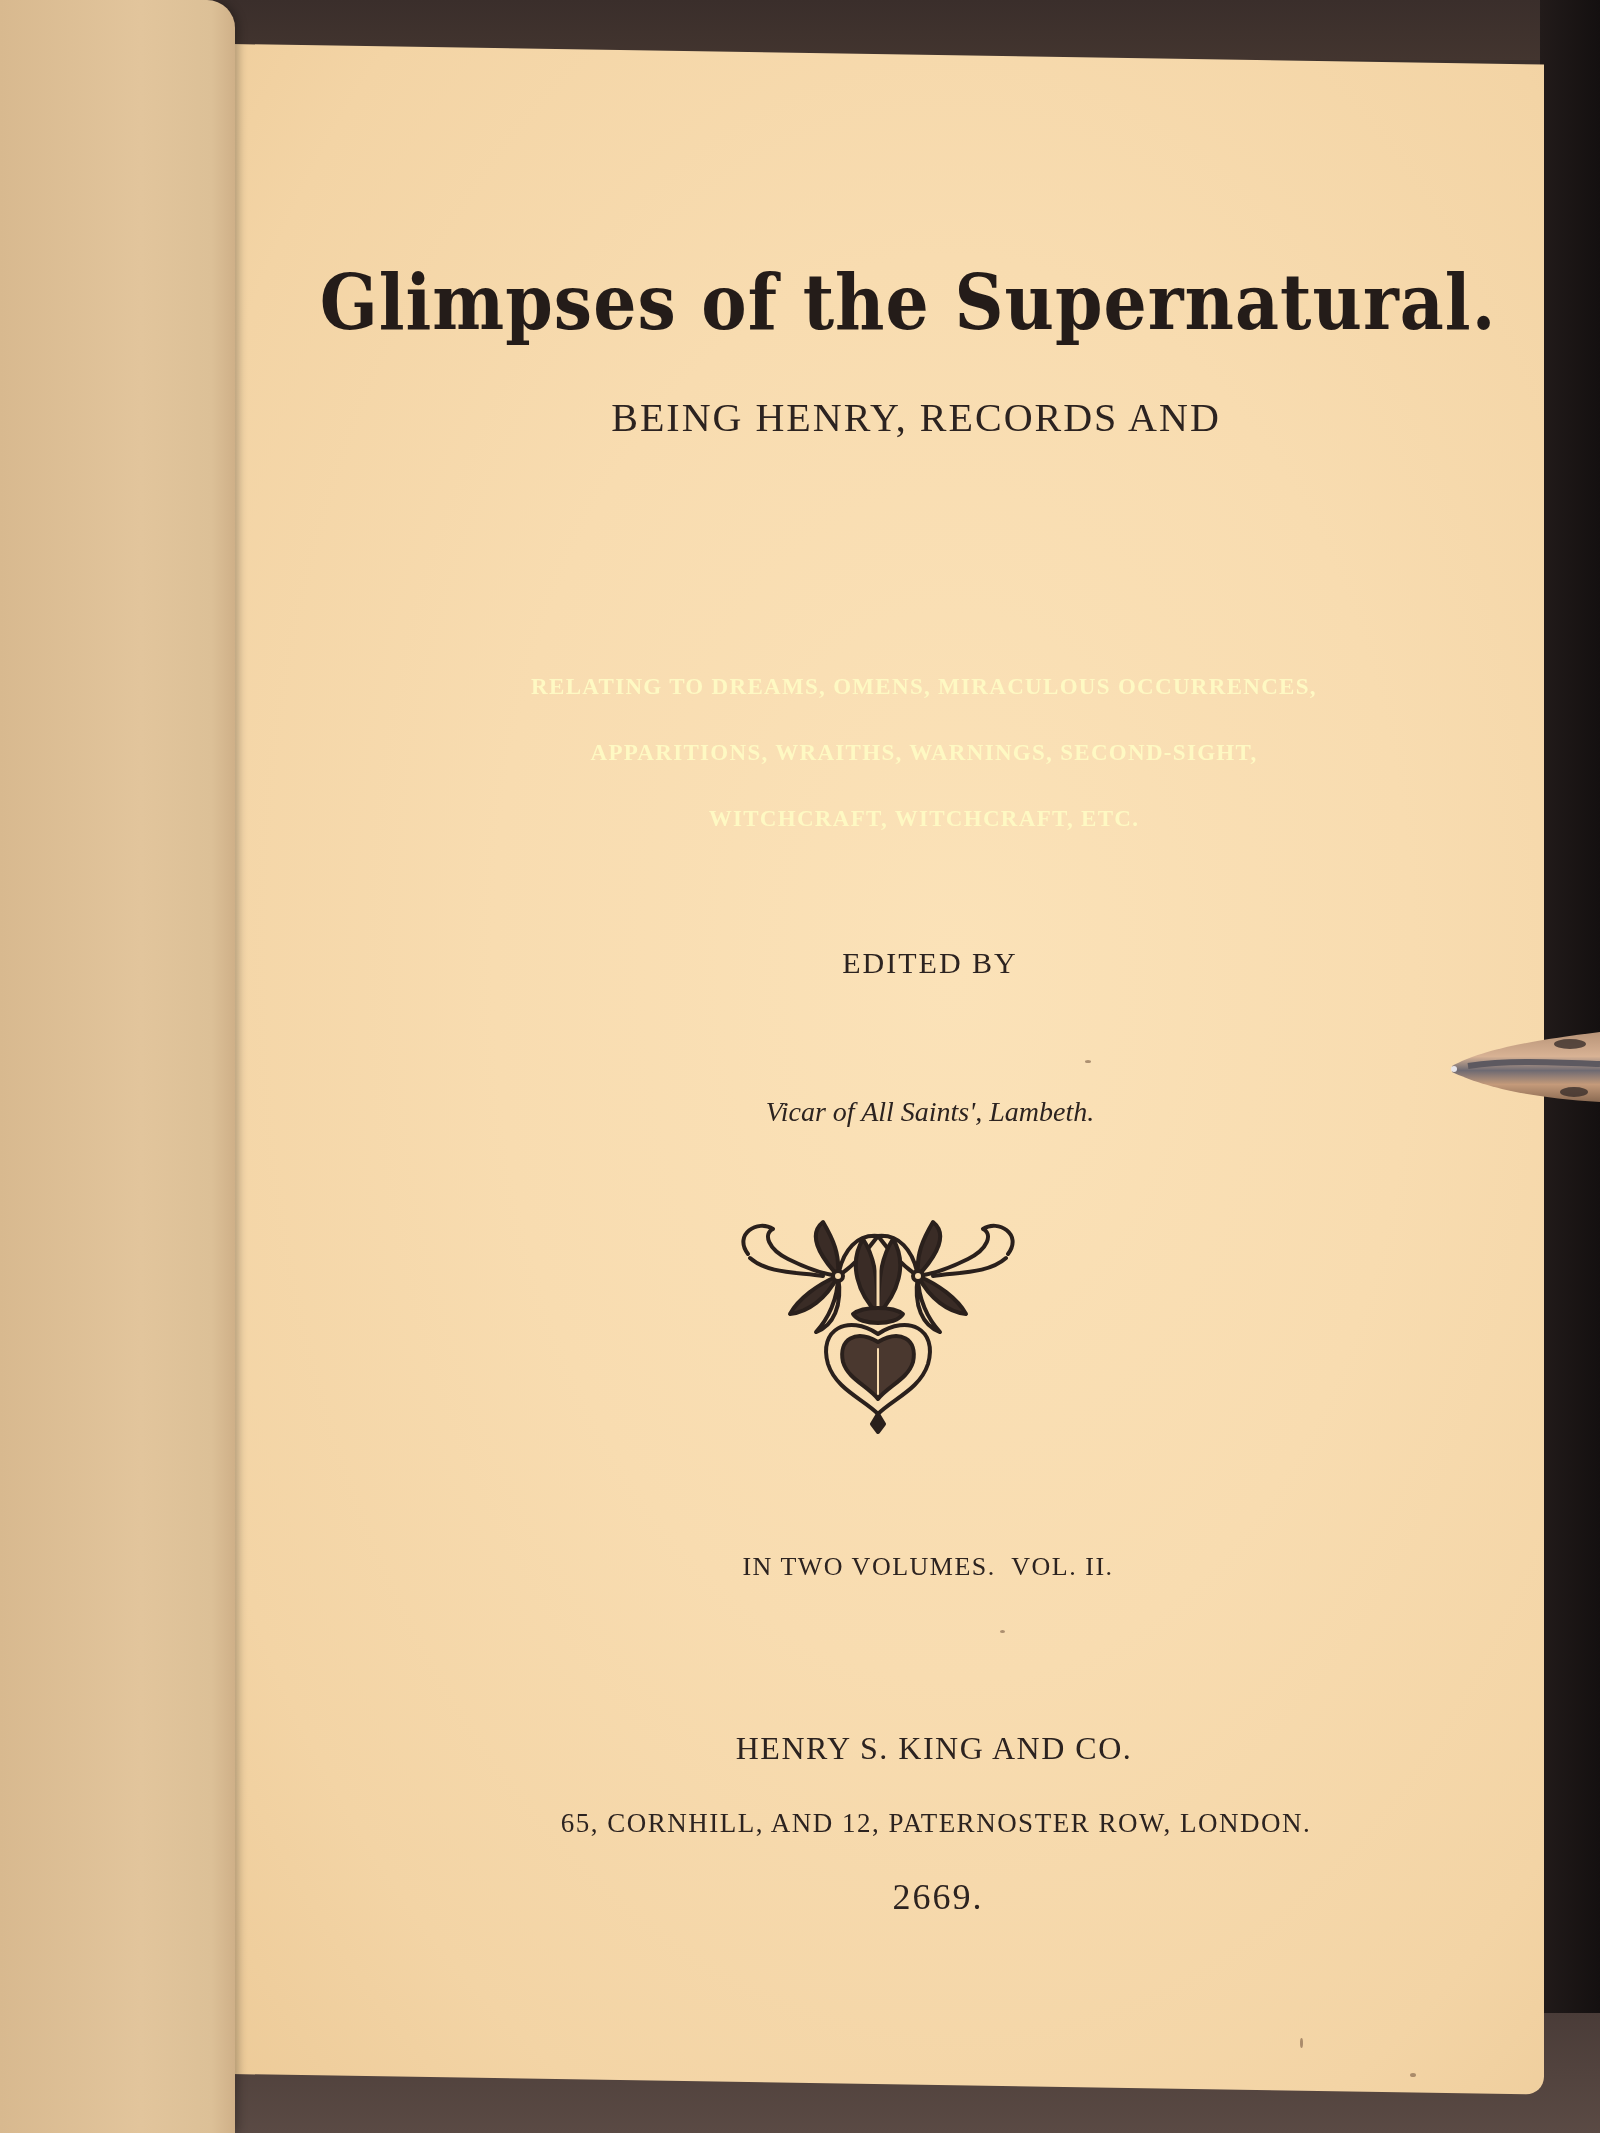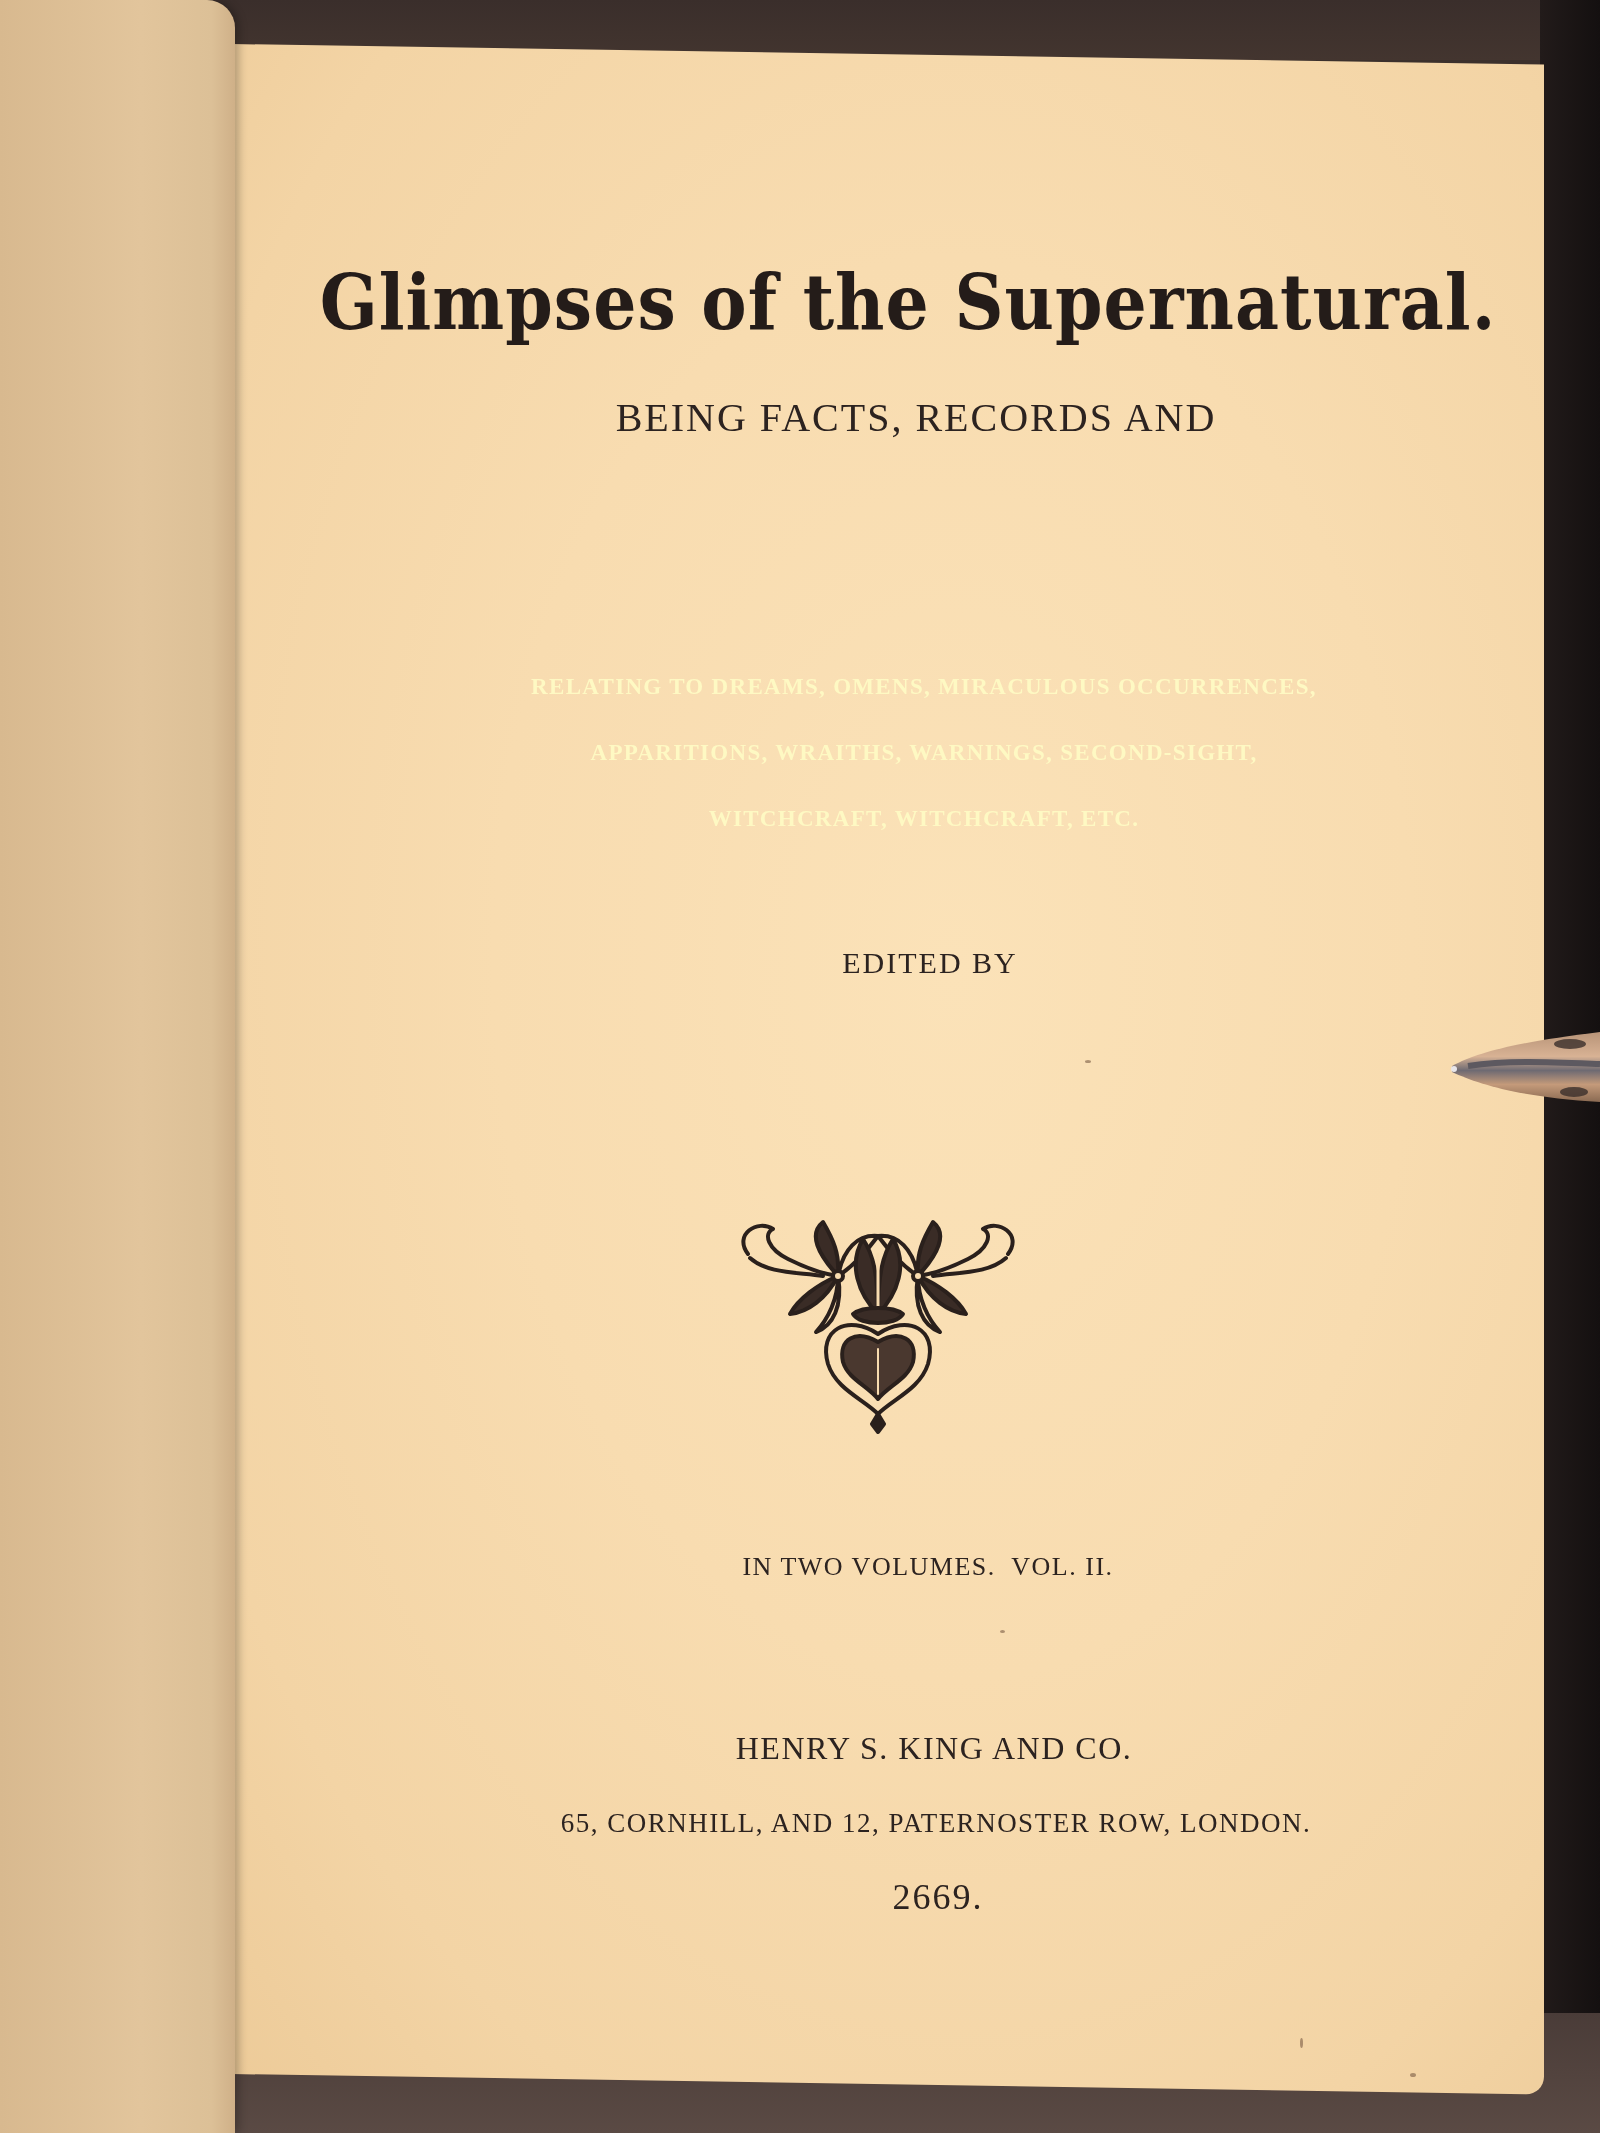--- a/index.html
+++ b/index.html
@@ -74,27 +74,28 @@
 <div class="backdrop-top"></div>
 <div class="backdrop-right"></div>
 <div class="backdrop-bottom"></div>
 
 <div class="right-page"></div>
 <div class="left-page"></div>
 
 <div class="page-content">
   <div class="line title">Glimpses of the Supernatural.</div>
 
-  <div class="line subtitle-1">BEING FACTS, RECORDS AND</div>
+  <div class="line subtitle-1">BEING HENRY, RECORDS AND</div>
 
   <div class="line topics topics-1">RELATING TO DREAMS, OMENS, MIRACULOUS OCCURRENCES,</div>
   <div class="line topics topics-2">APPARITIONS, WRAITHS, WARNINGS, SECOND-SIGHT,</div>
   <div class="line topics topics-3">WITCHCRAFT, WITCHCRAFT, ETC.</div>
 
   <div class="line edited-by">EDITED BY</div>
+  <div class="line editor-role">Vicar of All Saints', Lambeth.</div>
 
   <svg class="ornament" viewBox="0 0 300 220">
     <g fill="none" stroke="#2a201c" stroke-width="4" stroke-linecap="round" stroke-linejoin="round">
 
       <path d="M20 40 C5 20, 30 5, 45 15 C35 20, 40 35, 60 45 C80 55, 95 60, 110 62"></path>
       <path d="M22 44 C40 60, 70 58, 95 62"></path>
 
       <path d="M110 62 C90 40, 80 20, 95 8 C105 25, 112 40, 110 62" fill="#3a2c26"></path>
       <path d="M110 62 C115 35, 130 20, 150 22 C138 38, 126 52, 110 62"></path>
       <path d="M110 62 C90 70, 70 85, 62 100 C80 98, 98 85, 110 62" fill="#3a2c26"></path>

